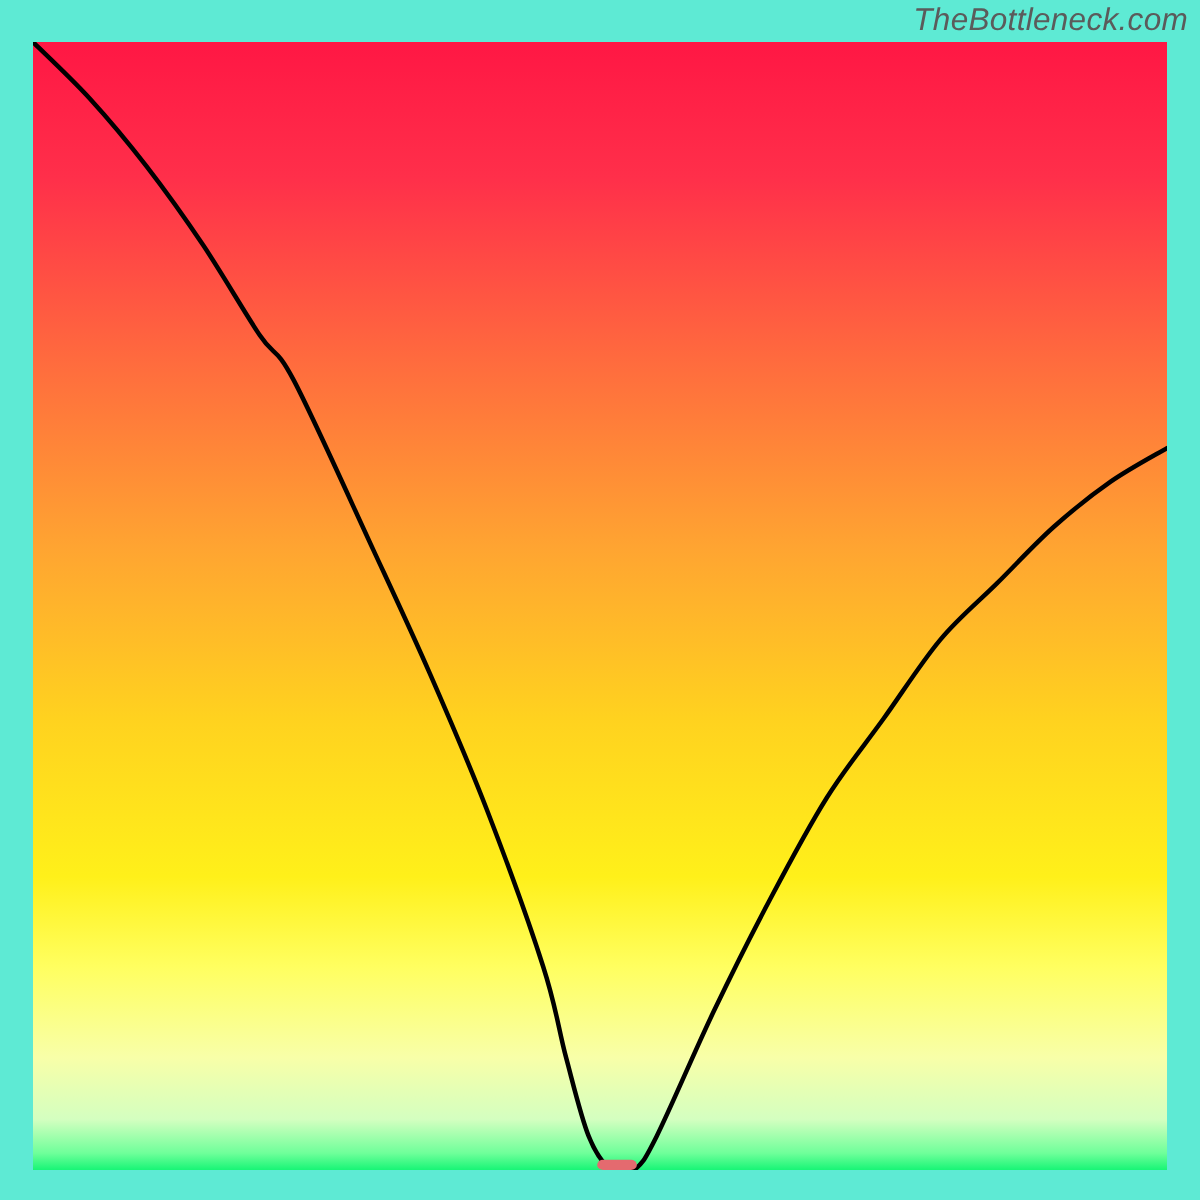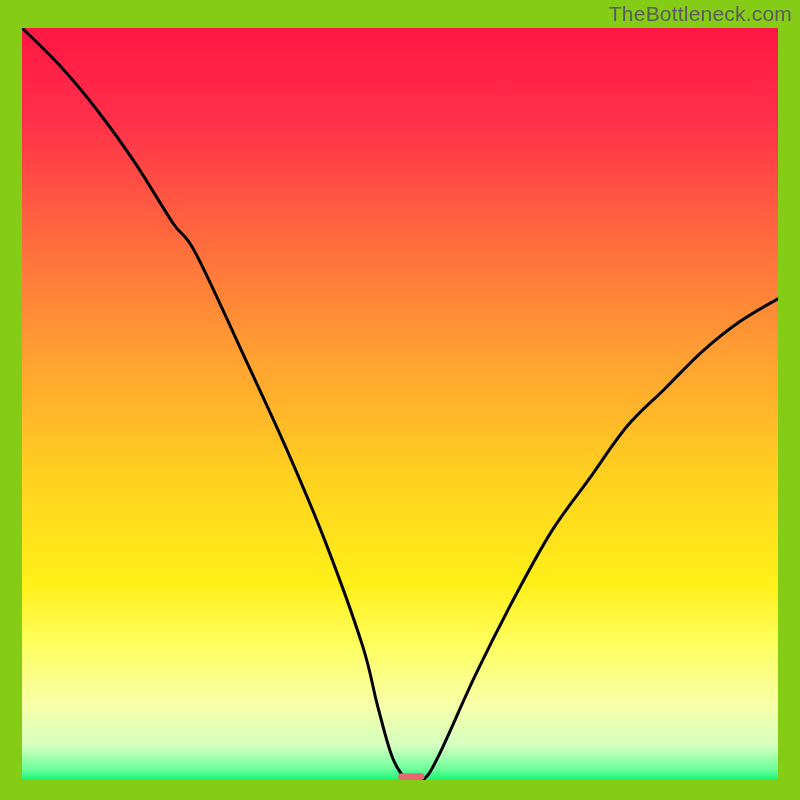--- a/index.html
+++ b/index.html
@@ -7,21 +7,22 @@
     padding: 0;
     width: 800px;
     height: 800px;
     background: #000;
     font-family: Arial, Helvetica, sans-serif;
   }
   .frame {
     position: relative;
     width: 800px;
     height: 800px;
-    background: #84cc16;
+    background: #5eead4;
+    font-style: italic;
   }
   .watermark {
     position: absolute;
     top: 2px;
     right: 8px;
     color: #5b5b5b;
     font-size: 21px;
     font-weight: 500;
     letter-spacing: 0.2px;
     z-index: 10;

